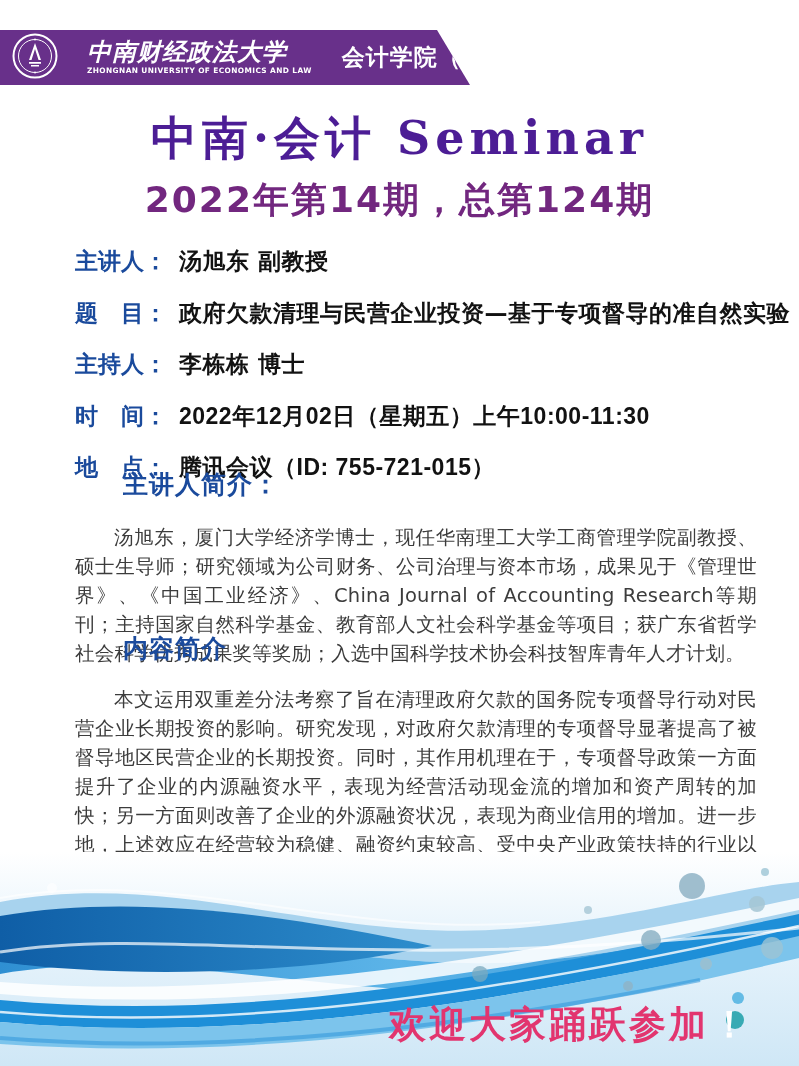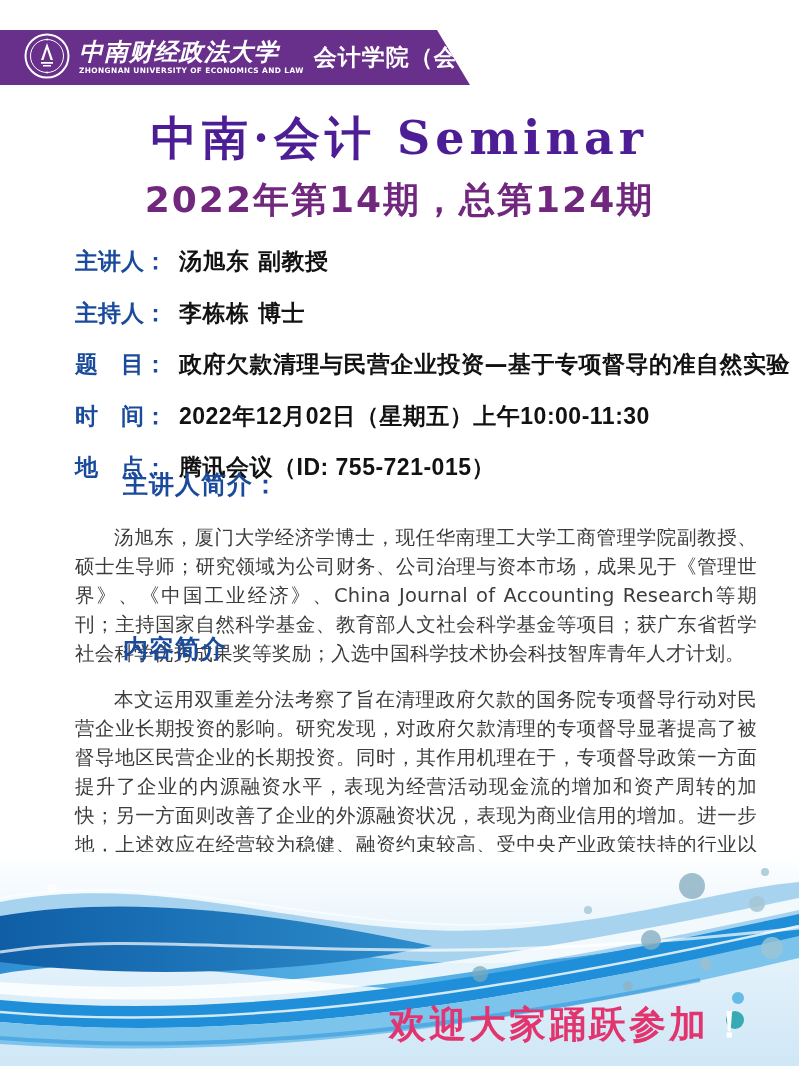--- a/index.html
+++ b/index.html
@@ -4,21 +4,21 @@
 <style>
   html,body{margin:0;padding:0;background:#ffffff;}
   .poster{
     position:relative;width:799px;height:1066px;overflow:hidden;background:#ffffff;
     font-family:"DejaVu Sans","Liberation Sans",sans-serif;
   }
   
   .banner{
     position:absolute;top:30px;left:0;width:470px;height:55px;background:#68308a;
     clip-path:polygon(0 0,437px 0,470px 100%,0 100%);
-    display:flex;align-items:center;padding-left:24px;box-sizing:border-box;color:#fff;
+    display:flex;align-items:center;padding-left:12px;box-sizing:border-box;color:#fff;gap:20px;
   }
   .logo{flex:0 0 auto;margin-right:9px;}
   .uni-names{display:flex;flex-direction:column;line-height:1;margin-right:10px;}
   .uni-cn{
     font-family:"DejaVu Serif","Liberation Serif",serif;font-weight:bold;font-style:italic;
     font-size:24px;letter-spacing:1px;white-space:nowrap;
   }
   .uni-en{font-size:7.4px;letter-spacing:.4px;margin-top:3px;white-space:nowrap;font-weight:bold;}
   .dept{font-size:23px;font-weight:bold;white-space:nowrap;letter-spacing:1px;}
   
@@ -82,24 +82,24 @@
   </div>
 
   <div class="main-title">中南·会计 Seminar</div>
   <div class="issue">2022年第14期，总第124期</div>
 
   <div class="info-list">
     <div class="info-row">
       <span class="info-label">主讲人：</span><span class="info-value">汤旭东 副教授</span>
     </div>
     <div class="info-row">
-      <span class="info-label">主持人：</span><span class="info-value">李栋栋 博士</span>
+      <span class="info-label">题　目：</span><span class="info-value">政府欠款清理与民营企业投资—基于专项督导的准自然实验</span>
     </div>
     <div class="info-row">
-      <span class="info-label">题　目：</span><span class="info-value">政府欠款清理与民营企业投资—基于专项督导的准自然实验</span>
+      <span class="info-label">主持人：</span><span class="info-value">李栋栋 博士</span>
     </div>
     <div class="info-row">
       <span class="info-label">时　间：</span><span class="info-value serif-value">2022年12月02日（星期五）上午10:00-11:30</span>
     </div>
     <div class="info-row">
       <span class="info-label">地　点：</span><span class="info-value serif-value">腾讯会议（ID: 755-721-015）</span>
     </div>
   </div>
 
   <div class="section-heading bio-heading">主讲人简介：</div>

